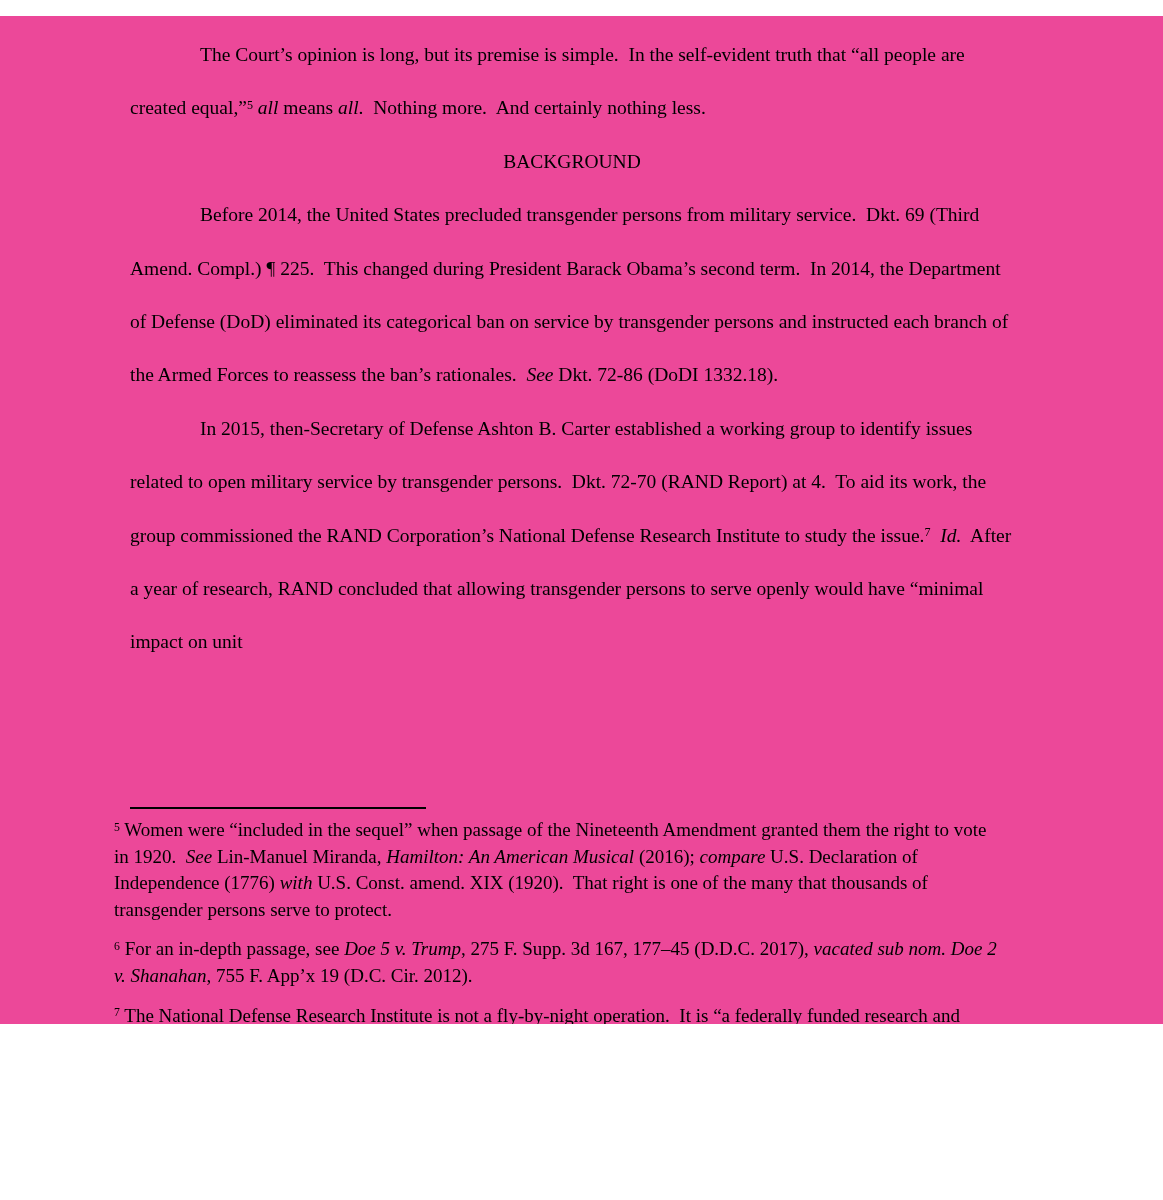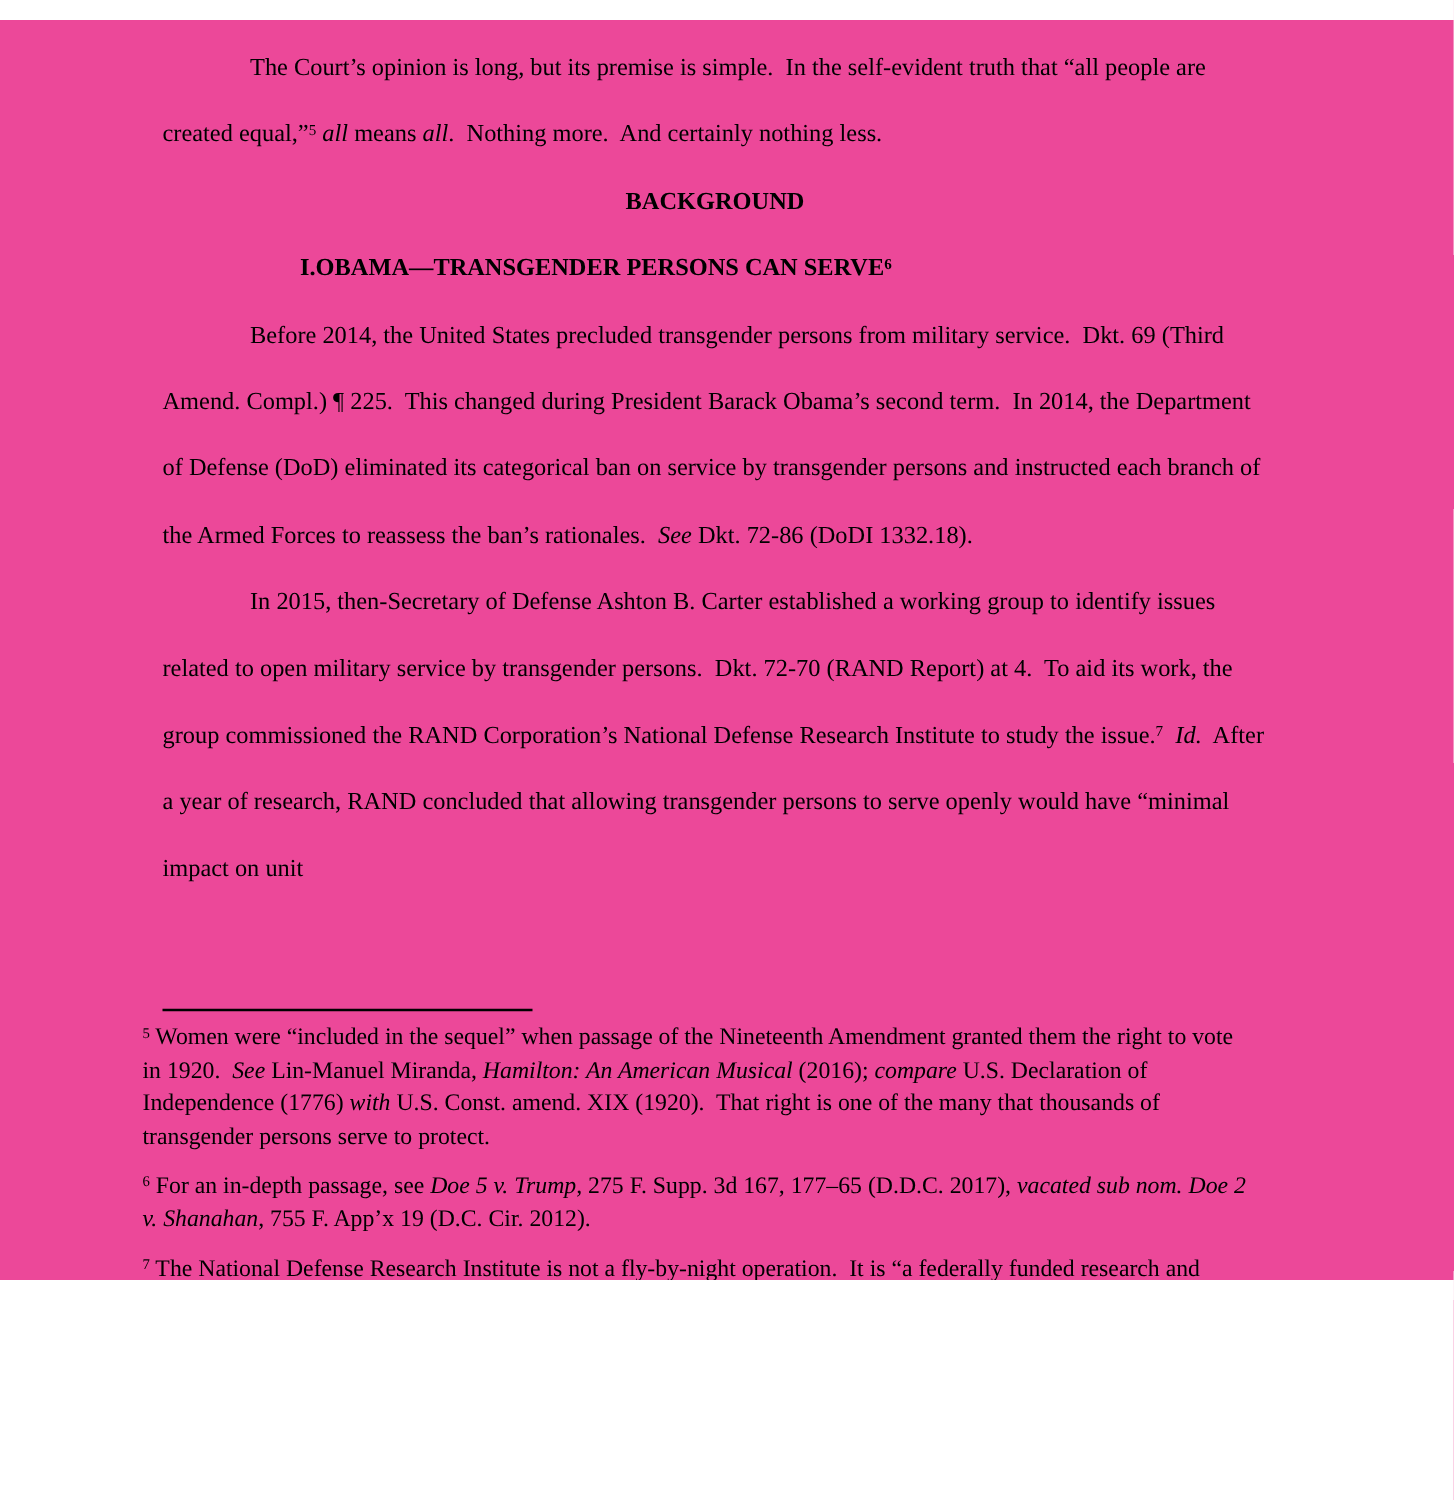--- a/index.html
+++ b/index.html
@@ -20,21 +20,21 @@
     top: 12px;
     width: 884px;
     font-size: 19.5px;
     line-height: 53.4px;
     text-align: left;
   }
   .para { white-space: pre-wrap; }
   .indent { text-indent: 70px; }
   .heading-center {
     text-align: center;
-    font-weight: bold;
+    font-weight: normal;
   }
   .heading-section {
     font-weight: bold;
     text-indent: 55px;
     white-space: pre-wrap;
   }
   .numeral {
     display: inline-block;
     min-width: 48px;
   }
@@ -77,30 +77,29 @@
 </head>
 <body>
 
 <div class="page">
 
   <div class="body-text">
     <p class="para indent"><span>The Court’s opinion is long, but its premise is simple.  In the self-evident truth that “all people are created equal,”</span><span class="sup">5</span><span> </span><span style="font-style: italic;">all</span><span> means </span><span style="font-style: italic;">all</span><span>.  Nothing more.  And certainly nothing less.</span></p>
 
     <p class="heading-center">BACKGROUND</p>
 
-    <p class="heading-section"><span class="numeral">I.</span><span><span>OBAMA—TRANSGENDER PERSONS CAN SERVE</span><span class="sup">6</span></span></p>
 
     <p class="para indent"><span>Before 2014, the United States precluded transgender persons from military service.  Dkt. 69 (Third Amend. Compl.) ¶ 225.  This changed during President Barack Obama’s second term.  In 2014, the Department of Defense (DoD) eliminated its categorical ban on service by transgender persons and instructed each branch of the Armed Forces to reassess the ban’s rationales.  </span><span style="font-style: italic;">See</span><span> Dkt. 72-86 (DoDI 1332.18).</span></p>
 
     <p class="para indent"><span>In 2015, then-Secretary of Defense Ashton B. Carter established a working group to identify issues related to open military service by transgender persons.  Dkt. 72-70 (RAND Report) at 4.  To aid its work, the group commissioned the RAND Corporation’s National Defense Research Institute to study the issue.</span><span class="sup">7</span><span>  </span><span style="font-style: italic;">Id.</span><span>  After a year of research, RAND concluded that allowing transgender persons to serve openly would have “minimal impact on unit</span></p>
   </div>
 
   <div class="footnote-sep"></div>
 
   <div class="footnotes">
     <p class="footnote"><span class="sup">5</span><span> Women were “included in the sequel” when passage of the Nineteenth Amendment granted them the right to vote in 1920.  </span><span style="font-style: italic;">See</span><span> Lin-Manuel Miranda, </span><span style="font-style: italic;">Hamilton: An American Musical</span><span> (2016); </span><span style="font-style: italic;">compare</span><span> U.S. Declaration of Independence (1776) </span><span style="font-style: italic;">with</span><span> U.S. Const. amend. XIX (1920).  That right is one of the many that thousands of transgender persons serve to protect.</span></p>
-    <p class="footnote"><span class="sup">6</span><span> For an in-depth passage, see </span><span style="font-style: italic;">Doe 5 v. Trump</span><span>, 275 F. Supp. 3d 167, 177–65 (D.D.C. 2017), </span><span style="font-style: italic;">vacated sub nom. Doe 2 v. Shanahan</span><span>, 755 F. App’x 19 (D.C. Cir. 2012).</span></p>
+    <p class="footnote"><span class="sup">6</span><span> For an in-depth passage, see </span><span style="font-style: italic;">Doe 5 v. Trump</span><span>, 275 F. Supp. 3d 167, 177–45 (D.D.C. 2017), </span><span style="font-style: italic;">vacated sub nom. Doe 2 v. Shanahan</span><span>, 755 F. App’x 19 (D.C. Cir. 2012).</span></p>
     <p class="footnote"><span class="sup">7</span><span> The National Defense Research Institute is not a fly-by-night operation.  It is “a federally funded research and development center sponsored by the Office of the Secretary of Defense, the Joint Staff, the Unified Combatant Commands, the Navy, the Marine Corps, the defense agencies, and the defense Intelligence Community.”  RAND Report at 4–5.</span></p>
   </div>
 
   <div class="page-number">6</div>
 
 </div>
 
 </body></html>

